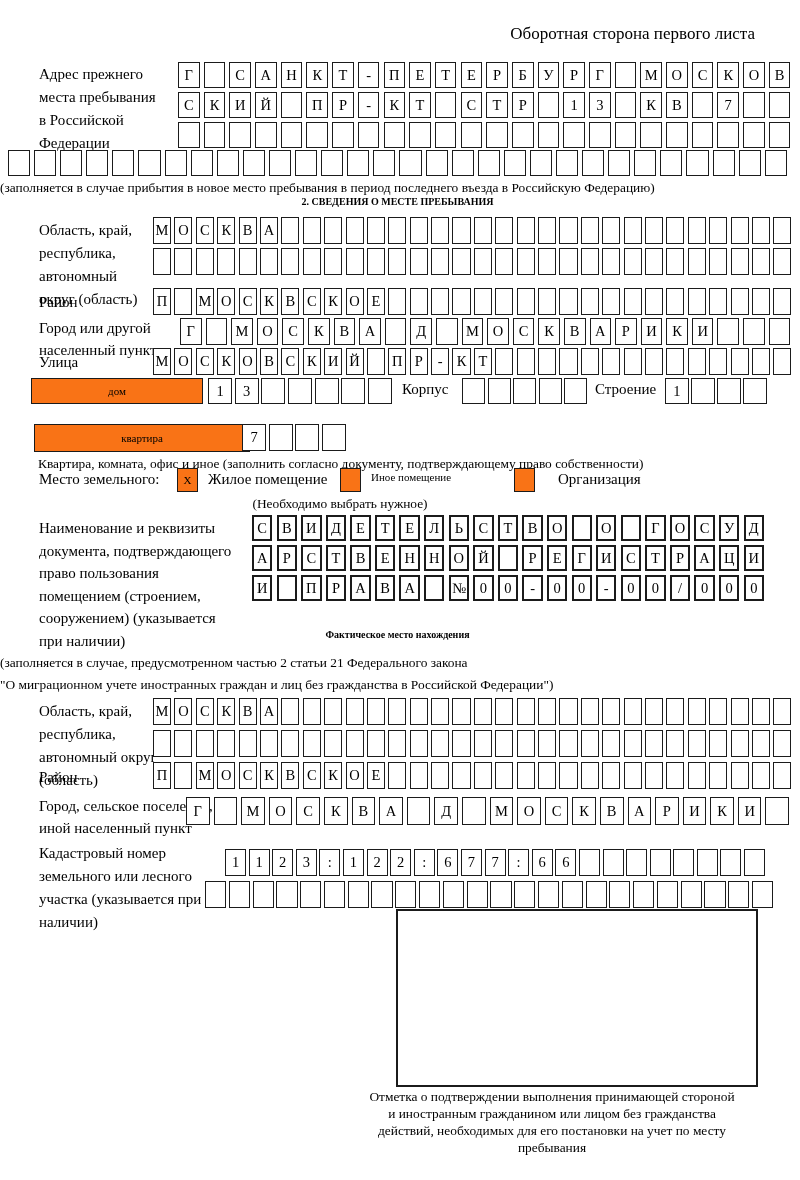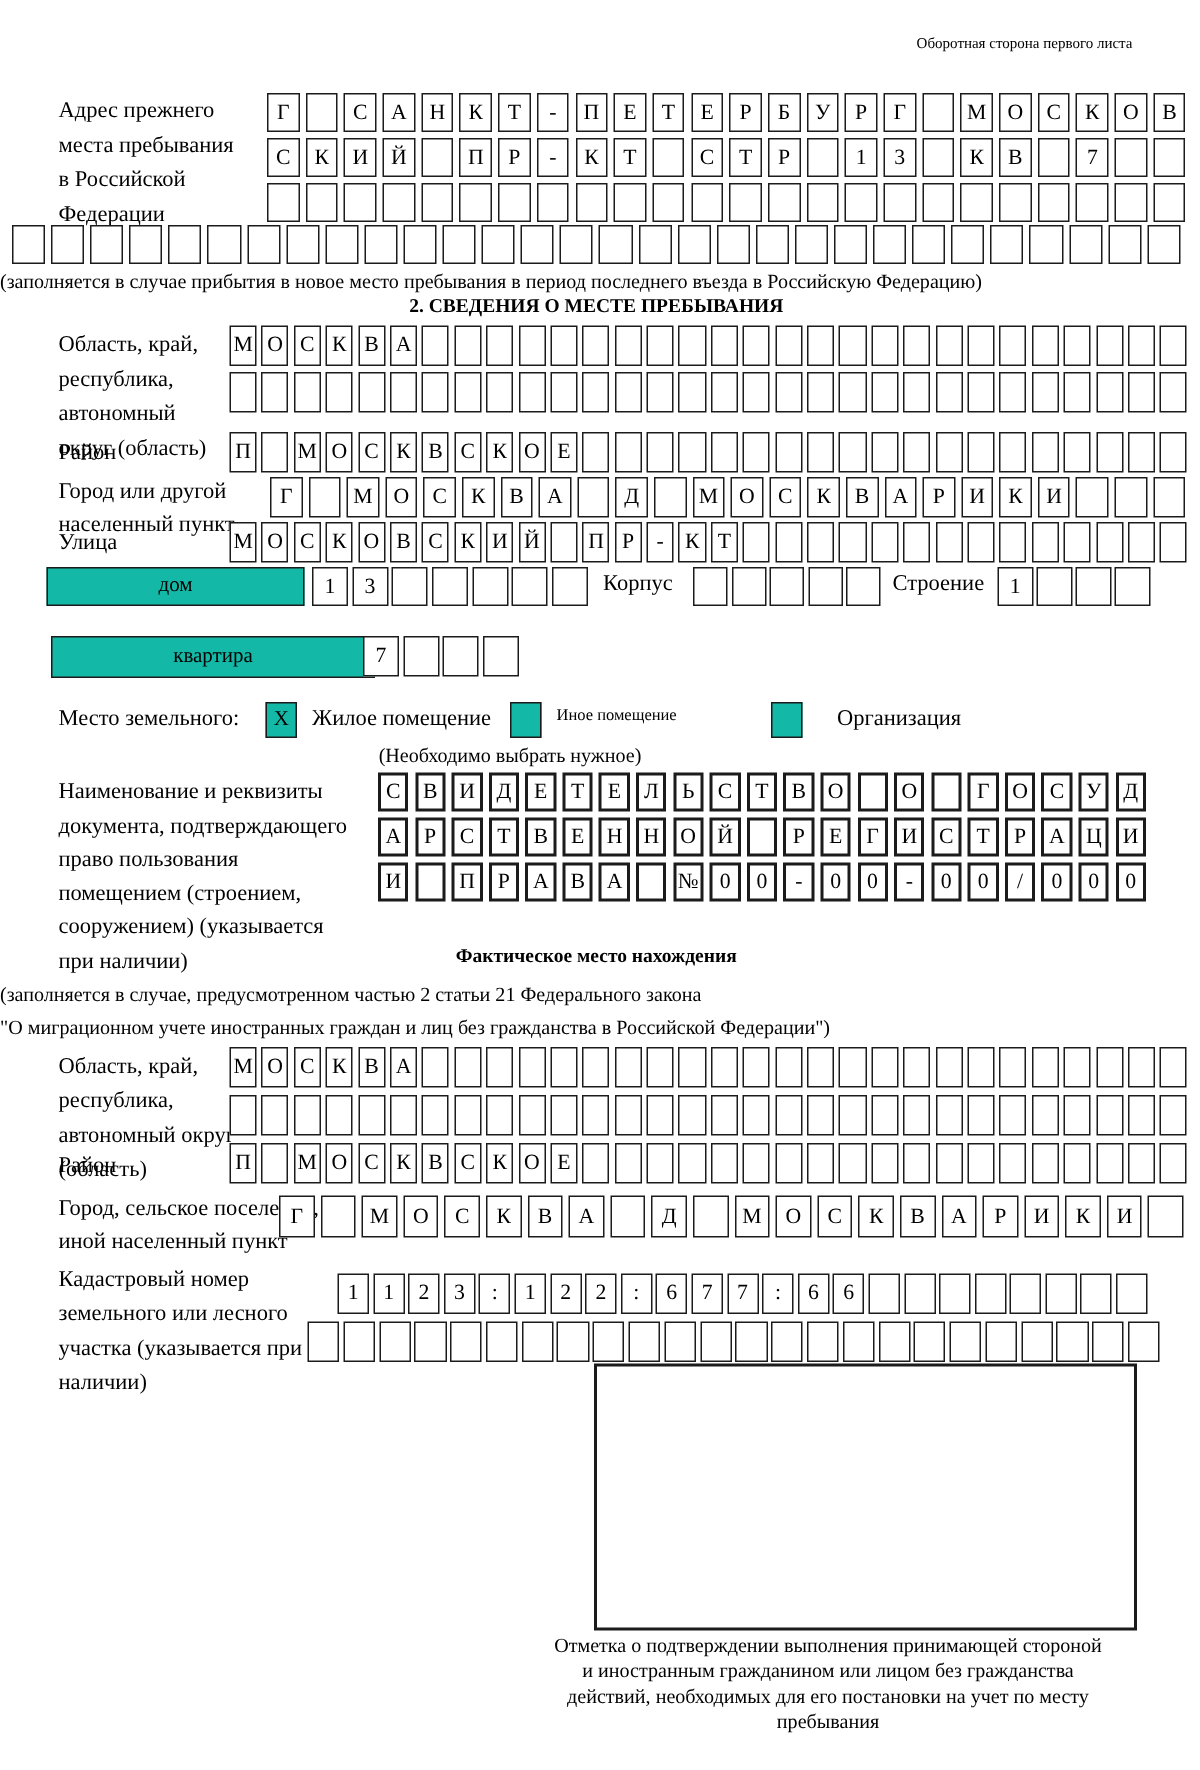--- a/index.html
+++ b/index.html
@@ -2,46 +2,46 @@
 <html><head>
 <meta charset="utf-8">
 <style>
   html,body{margin:0;padding:0;background:#fff;}
   .page{position:relative;width:800px;height:1180px;background:#ffffff;
         font-family:"Liberation Serif","DejaVu Serif",serif;color:#000;overflow:hidden;}
   .abs{position:absolute;}
   .lbl{position:absolute;font-size:15px;line-height:23px;}
   .cap{position:absolute;font-size:13.4px;line-height:16px;}
   .cap.center{left:0;width:800px;}
-  .ttl{position:absolute;left:0;width:795px;text-align:center;font-weight:bold;font-size:13px;}
+  .ttl{position:absolute;left:0;width:795px;text-align:center;font-weight:bold;font-size:10px;}
   .cells{position:absolute;display:flex;}
   .cell{box-sizing:border-box;flex:none;height:26px;border:1.5px solid #1b1b1b;background:#fff;
         display:flex;align-items:center;justify-content:center;font-size:14.5px;}
   .r24{gap:4.1px}.r24 .cell{width:21.6px;}
   .rfull{gap:4px}.rfull .cell{width:22.1px;}
   .r30{gap:3.3px}.r30 .cell{width:18.1px;height:27px;}
   .rcity1{gap:4px}.rcity1 .cell{width:21.6px;height:27px;}
   .rcity2{gap:4px}.rcity2 .cell{width:23.6px;height:28px;}
   .rdoc{gap:4.2px}.rdoc .cell{width:20.4px;border-width:2px;}
   .rcad1{gap:2.6px}.rcad1 .cell{width:21px;height:27px;}
   .rcad2{gap:2.6px}.rcad2 .cell{width:21.2px;height:27px;}
   .rhouse{gap:2.7px}.rhouse .cell{width:24px;}
   .rkorp{gap:2.6px}.rkorp .cell{width:23px;}
   .rstr{gap:2.6px}.rstr .cell{width:23.5px;}
   .rapt{gap:2.6px}.rapt .cell{width:24px;height:27px;}
-  .fieldbox{position:absolute;box-sizing:border-box;border:1.6px solid #1b1b1b;background:#14b8a6;
-        display:flex;align-items:center;justify-content:center;font-size:14px;}
+  .fieldbox{position:absolute;box-sizing:border-box;border:1.6px solid #1b1b1b;background:#f97316;
+        display:flex;align-items:center;justify-content:center;font-size:11px;}
   .stamp{position:absolute;border:2px solid #1b1b1b;background:#fff;}
 </style>
 </head>
 <body>
 
 <div class="page">
 
-  <div class="abs" style="top:24px;right:45px;font-size:10px;">Оборотная сторона первого листа</div>
+  <div class="abs" style="top:24px;right:45px;font-size:17px;">Оборотная сторона первого листа</div>
 
   <div class="lbl" style="left:39px;top:63px;width:120px;">Адрес прежнего места пребывания в Российской Федерации</div>
   <div class="cells r24" style="left:178px;top:62px;">
       <span class="cell">Г</span>
       <span class="cell"></span>
       <span class="cell">С</span>
       <span class="cell">А</span>
       <span class="cell">Н</span>
       <span class="cell">К</span>
       <span class="cell">Т</span>
@@ -339,20 +339,21 @@
       <span class="cell"></span>
     </div>
 
   <div class="fieldbox" style="left:34px;top:424px;width:216px;height:28px;">квартира</div>
   <div class="cells rapt" style="left:242px;top:424px;">
       <span class="cell">7</span>
       <span class="cell"></span>
       <span class="cell"></span>
       <span class="cell"></span>
     </div>
+  <div class="cap" style="left:38px;top:456px;">Квартира, комната, офис и иное (заполнить согласно документу, подтверждающему право собственности)</div>
 
   <div class="abs" style="left:39px;top:471px;font-size:15px;">Место земельного:</div>
   <div class="fieldbox" style="left:177px;top:468px;width:21px;height:24px;">X</div>
   <div class="abs" style="left:208px;top:471px;font-size:15px;font-family:Liberation Serif, serif;">Жилое помещение</div>
   <div class="fieldbox" style="left:340px;top:468px;width:21px;height:24px;"></div>
   <div class="abs" style="left:371px;top:471px;font-size:11px;">Иное помещение</div>
   <div class="fieldbox" style="left:514px;top:468px;width:21px;height:24px;"></div>
   <div class="abs" style="left:558px;top:471px;font-size:15px;">Организация</div>
   <div class="cap" style="left:140px;top:496px;width:400px;text-align:center;">(Необходимо выбрать нужное)</div>
 

